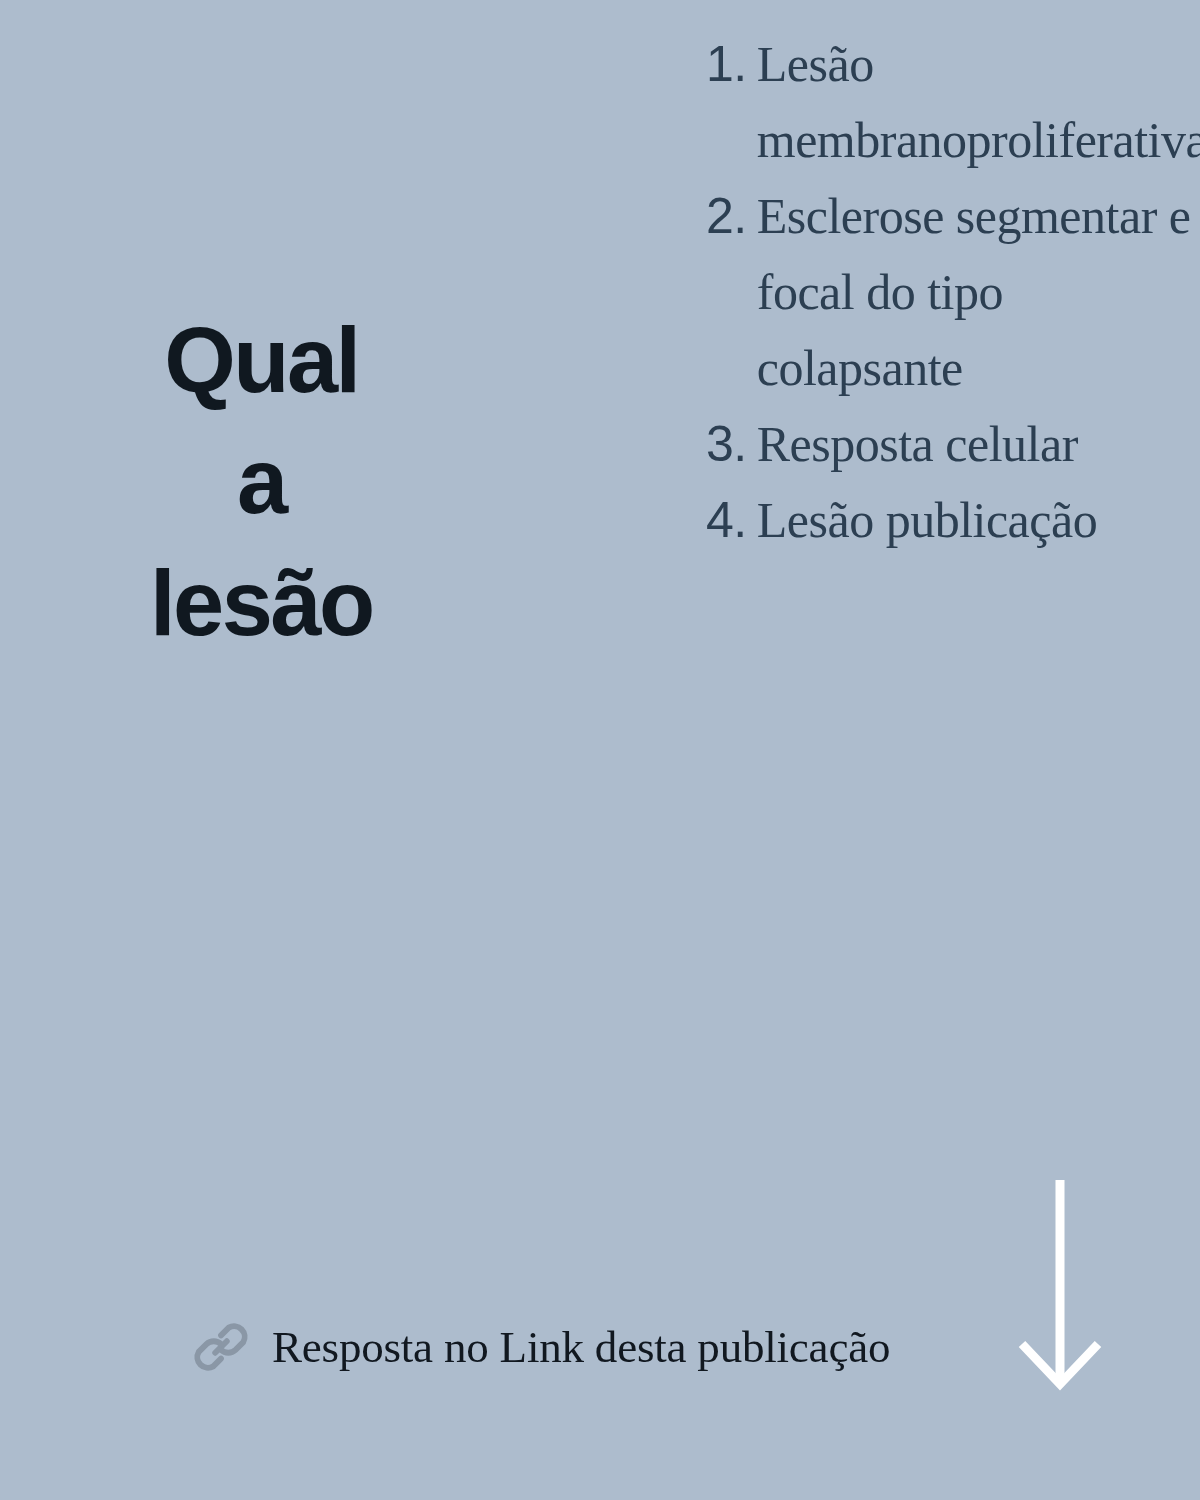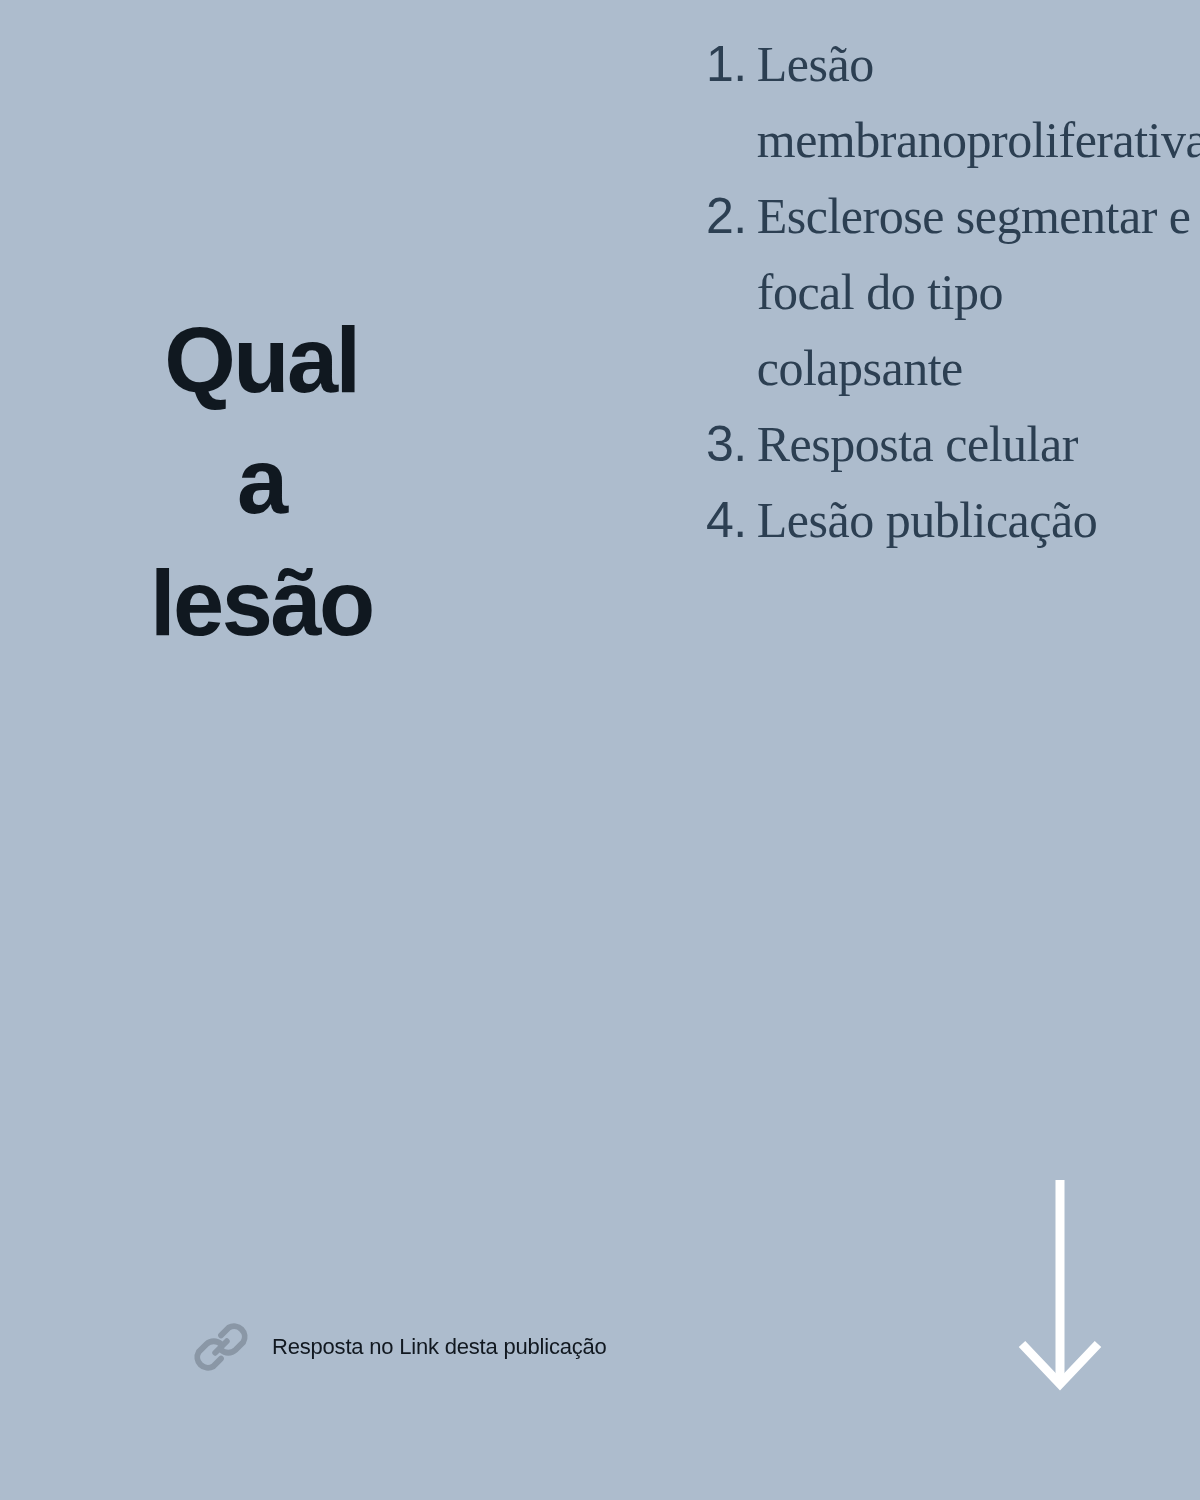--- a/index.html
+++ b/index.html
@@ -81,23 +81,24 @@
   }
   .link-icon {
     width: 62px;
     height: 62px;
     display: block;
     color: #8a97a6;
     flex: 0 0 auto;
   }
   .link-text {
     color: #111820;
-    font-size: 22px;
+    font-size: 45px;
     letter-spacing: -0.2px;
     white-space: nowrap;
+    font-family: Liberation Serif, serif;
   }
 
   .arrow {
     position: absolute;
     right: 92px;
     bottom: 0;
     width: 96px;
     height: 220px;
     color: #ffffff;
   }

